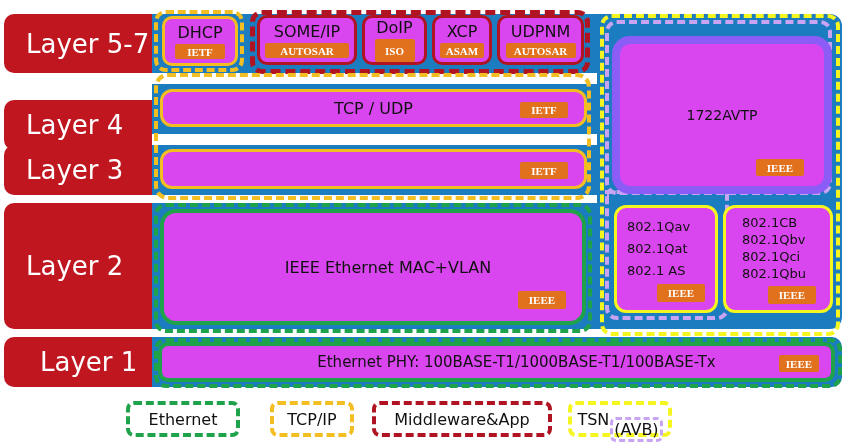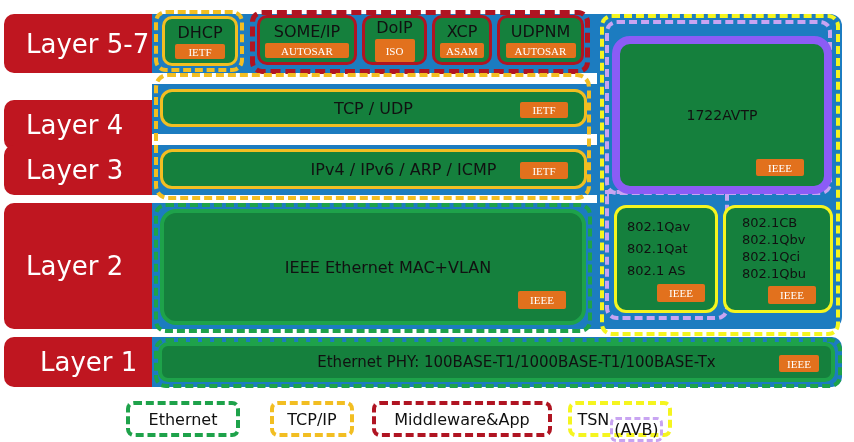--- a/index.html
+++ b/index.html
@@ -1,21 +1,21 @@
 <!DOCTYPE html>
 <html><head>
 <meta charset="utf-8">
 <style>
   html,body{margin:0;padding:0;background:#fff;}
   body{width:854px;height:442px;position:relative;overflow:hidden;font-family:"DejaVu Sans","Liberation Sans",sans-serif;}
   .abs{position:absolute;box-sizing:border-box;}
   .layer-label{background:#bf1620;color:#fff;font-size:26px;display:flex;align-items:center;padding-left:22px;border-radius:10px 0 0 10px;font-family:"DejaVu Sans",sans-serif;}
   .blue{background:#1c7cc0;}
-  .box{background:#15803d;border-radius:12px;display:flex;align-items:center;justify-content:center;color:#111;}
-  .tag{background:#e2711d;color:#fff;font-family:"Liberation Serif","DejaVu Serif",serif;font-size:11px;display:flex;align-items:center;justify-content:center;border-radius:2px;}
+  .box{background:#d946ef;border-radius:12px;display:flex;align-items:center;justify-content:center;color:#111;}
+  .tag{background:#e2711d;color:#fff;font-family:"Liberation Serif","DejaVu Serif",serif;font-size:11px;display:flex;align-items:center;justify-content:center;border-radius:2px;font-weight:bold;}
   .dash-yellow{border:4px dashed #f2be22;border-radius:12px;}
   .dash-red{border:5px dashed #b01422;border-radius:12px;}
   .dash-green{border:4px dashed #1ea24a;border-radius:12px;}
   .dash-y2{border:4px dashed #f5f51f;border-radius:12px;}
   .dash-purple{border:4px dashed #c8a4f2;border-radius:12px;}
   .legend{display:flex;align-items:center;justify-content:center;font-size:16px;color:#111;background:#fff;border-radius:8px;}
 </style>
 </head>
 <body>
 
@@ -65,21 +65,20 @@
   <span style="font-size:16px;">UDPNM</span>
   <span class="tag" style="width:70px;height:15px;margin-top:2px;">AUTOSAR</span>
 </div>
 
 <div class="abs dash-yellow" style="left:154px;top:73px;width:437px;height:127px;border-radius:14px;"></div>
 <div class="abs box" style="left:160px;top:89px;width:427px;height:38px;border:3px solid #f2be22;">
   <span style="font-size:16px;">TCP / UDP</span>
   <span class="abs tag" style="right:16px;top:10px;width:48px;height:16px;">IETF</span>
 </div>
 <div class="abs box" style="left:160px;top:149px;width:427px;height:40px;border:3px solid #f2be22;">
-  <span style="font-size:16px;margin-left:60px;">IPv4 / IPv6 / ARP / ICMP</span>
   <span class="abs tag" style="right:16px;top:10px;width:48px;height:17px;">IETF</span>
 </div>
 
 <div class="abs dash-green" style="left:154px;top:203px;width:438px;height:130px;"></div>
 <div class="abs box" style="left:160px;top:209px;width:426px;height:116px;border:4px solid #1ea24a;border-radius:16px;">
   <span style="font-size:16px;margin-left:30px;">IEEE Ethernet MAC+VLAN</span>
   <span class="abs tag" style="right:16px;bottom:12px;width:48px;height:18px;">IEEE</span>
 </div>
 <div class="abs dash-green" style="left:154px;top:338px;width:688px;height:50px;"></div>
 <div class="abs box" style="left:158px;top:342px;width:677px;height:40px;border:4px solid #1ea24a;border-radius:10px;">

